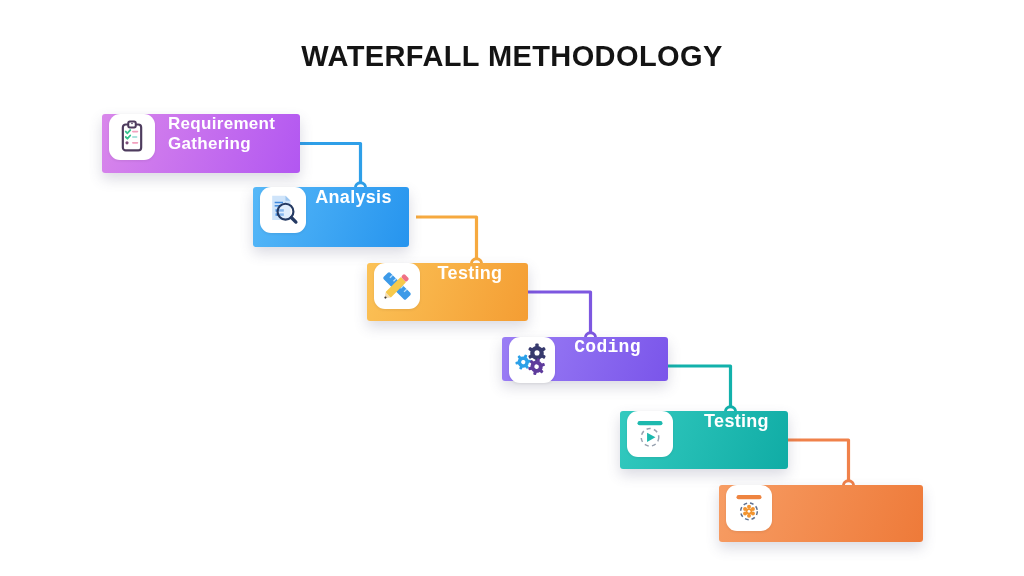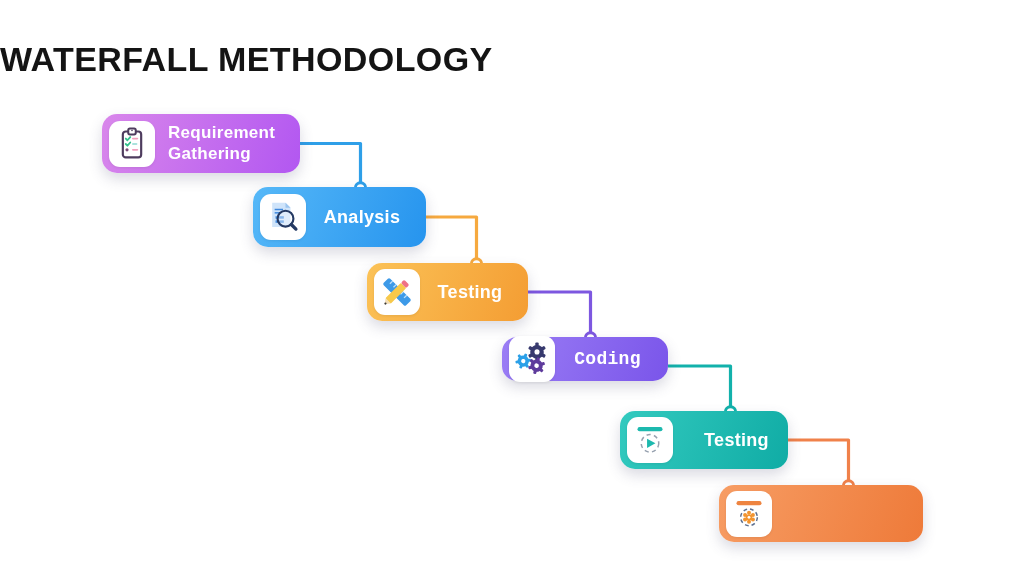--- a/index.html
+++ b/index.html
@@ -3,29 +3,29 @@
 <meta charset="utf-8">
 <style>
   html,body{margin:0;padding:0;}
   body{
     width:1024px;height:576px;position:relative;overflow:hidden;
     background:#ffffff;
     font-family:"Liberation Sans", sans-serif;
   }
   .title{
     position:absolute;left:0;right:0;top:40px;
-    text-align:left;font-size:34px;font-weight:bold;
+    text-align:center;font-size:29px;font-weight:bold;
     letter-spacing:.4px;color:#141414;margin:0;
   }
   .conn-layer{position:absolute;left:0;top:0;width:1024px;height:576px;pointer-events:none;}
   .conn-layer path{fill:none;stroke-width:3.2;stroke-linejoin:round;}
   .conn-layer circle{fill:#ffffff;stroke-width:3;}
   .stage{
-    position:absolute;display:flex;align-items:center;
-    border-radius:15px;padding:0 8px 0 7px;box-sizing:border-box;
+    position:absolute;display:flex;align-items:flex-start;
+    border-radius:3px;padding:0 8px 0 7px;box-sizing:border-box;
     box-shadow:0 6px 14px rgba(70,70,110,.20);
   }
   .tile{
     width:46px;height:46px;flex:0 0 46px;background:#ffffff;border-radius:11px;
     display:flex;align-items:center;justify-content:center;
     box-shadow:0 1px 3px rgba(0,0,0,.08);
   }
   .label{
     flex:1;text-align:center;color:#ffffff;font-weight:bold;
     font-size:18px;letter-spacing:.3px;
@@ -60,21 +60,21 @@
       <line x1="25" y1="17.5" x2="30.5" y2="17.5" stroke="#f2a0be" stroke-width="2" stroke-linecap="round"></line>
       <path d="M16.5 24 l2 2 l3.4-3.8" fill="none" stroke="#35c08e" stroke-width="2.2" stroke-linecap="round" stroke-linejoin="round"></path>
       <line x1="25" y1="24" x2="29.5" y2="24" stroke="#8fd9d2" stroke-width="2" stroke-linecap="round"></line>
       <circle cx="18" cy="31" r="1.9" fill="#7c4b78"></circle>
       <line x1="25" y1="31" x2="30.5" y2="31" stroke="#f2a0be" stroke-width="2" stroke-linecap="round"></line>
     </svg>
   </div>
   <div class="label" style="color: rgb(255, 255, 255);">Requirement Gathering</div>
 </div>
 
-<div class="stage stage-1" style="left: 253px; top: 187px; width: 173px; height: 60px; background: linear-gradient(110deg, rgb(86, 184, 248), rgb(38, 148, 238));">
+<div class="stage stage-1" style="left: 253px; top: 187px; width: 156px; height: 60px; background: linear-gradient(110deg, rgb(86, 184, 248), rgb(38, 148, 238));">
   <div class="tile">
     <svg width="40" height="40" viewBox="0 0 48 48">
       <path d="M11 7 h16 l6 6 v23 h-22 z" fill="#cfe4fa"></path>
       <path d="M27 7 l6 6 h-6 z" fill="#9cc5ef"></path>
       <line x1="14" y1="15" x2="24" y2="15" stroke="#3f88dc" stroke-width="1.8"></line>
       <line x1="14" y1="19" x2="22" y2="19" stroke="#3f88dc" stroke-width="1.8"></line>
       <rect x="15" y="23" width="10" height="3" fill="#4a90e2"></rect>
       <rect x="15" y="28" width="10" height="3" fill="#4a90e2"></rect>
       <circle cx="27" cy="26" r="9.5" fill="#ffffff" fill-opacity="0.35" stroke="#253a63" stroke-width="2.6"></circle>
       <line x1="34" y1="33" x2="39.5" y2="38.5" stroke="#253a63" stroke-width="4" stroke-linecap="round"></line>

